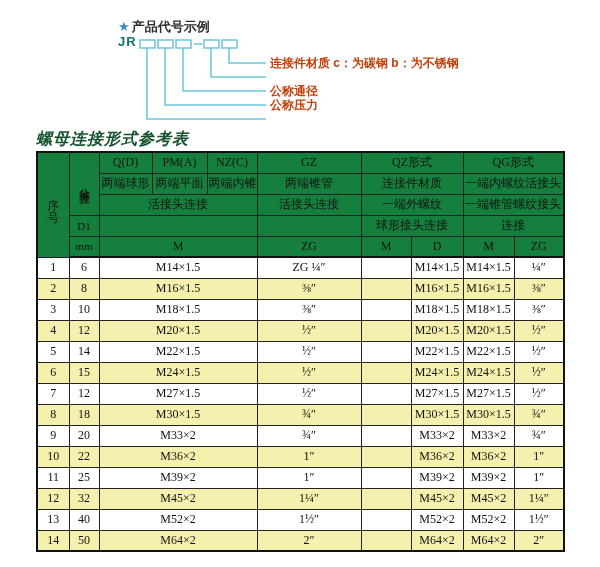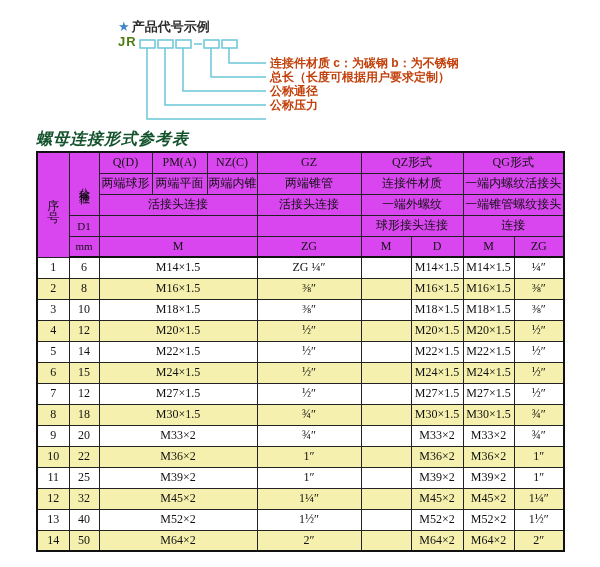--- a/index.html
+++ b/index.html
@@ -4,37 +4,37 @@
 <style>
   * { margin:0; padding:0; box-sizing:border-box; }
   body { background:#ffffff; font-family:"Liberation Serif","DejaVu Serif",serif; }
   .page { position:relative; width:600px; height:567px; background:#ffffff; overflow:hidden;border-radius:28px; }
 
   
   .diagram-title { position:absolute; left:118px; top:18px; font-family:"Liberation Sans","DejaVu Sans",sans-serif;
                    font-size:13px; font-weight:bold; color:#2b2b2b; }
   .diagram-title .star { color:#3e86c8; margin-right:2px; }
   .code-prefix { position:absolute; left:118px; top:34px; font-family:"Liberation Sans","DejaVu Sans",sans-serif;
-                 font-size:13px; font-weight:bold; color:#4d7c0f; letter-spacing:1px; }
+                 font-size:13px; font-weight:bold; color:#0f766e; letter-spacing:1px; }
   .diagram-svg { position:absolute; left:0; top:0; width:600px; height:145px; }
   .diagram-label { position:absolute; left:270px; height:14px; line-height:14px;
                    font-family:"Liberation Sans","DejaVu Sans",sans-serif;
                    font-size:12px; font-weight:bold; color:#c2410c; white-space:nowrap; }
 
   
   .table-title { position:absolute; left:36px; top:129px; font-size:16px; font-weight:bold; font-style:italic;
                  color:#14532d; letter-spacing:1px; }
 
   
   table.ref { position:absolute; left:36px; top:151px; border-collapse:collapse; table-layout:fixed;
               width:527px; font-size:12px; color:#111111; }
   table.ref td { border:1px solid #222222; text-align:center; vertical-align:middle; overflow:hidden;
                  white-space:nowrap; padding:0 1px; }
   table.ref { border:2px solid #111111; outline:1px solid #111111; outline-offset:-1px; }
-  thead td { height:21px; background:#d946ef; }
+  thead td { height:21px; background:#15803d; }
   thead tr:last-child td { border-bottom:2px solid #111111; }
   tbody td { height:21px; background:#ffffff; }
   tbody tr.alt td { background:#f5f0ad; }
   .vtext { writing-mode:vertical-lr; text-orientation:upright; margin:0 auto; letter-spacing:14px;
            display:inline-block; line-height:1; }
   .vtext.small { letter-spacing:2px; font-size:11px; }
   .latin { font-size:12px; }
   .small-cell { font-size:11px; }
 </style>
 </head>
@@ -57,21 +57,20 @@
       <polyline points="147,48 147,119 266,119"></polyline>
     </g>
   </svg>
 
   <div class="diagram-title">
     <span class="star">★</span><span>产品代号示例</span>
   </div>
   <div class="code-prefix">JR</div>
 
   <div class="diagram-label" style="top:56px;">连接件材质  c：为碳钢  b：为不锈钢</div>
-  <div class="diagram-label" style="top:70px;">总长（长度可根据用户要求定制）</div>
   <div class="diagram-label" style="top:84px;">公称通径</div>
   <div class="diagram-label" style="top:98px;">公称压力</div>
 
   <div class="table-title">螺母连接形式参考表</div>
 
   <table class="ref">
     <colgroup>
       <col style="width:32px">
         <col style="width:30px">
         <col style="width:53px">

